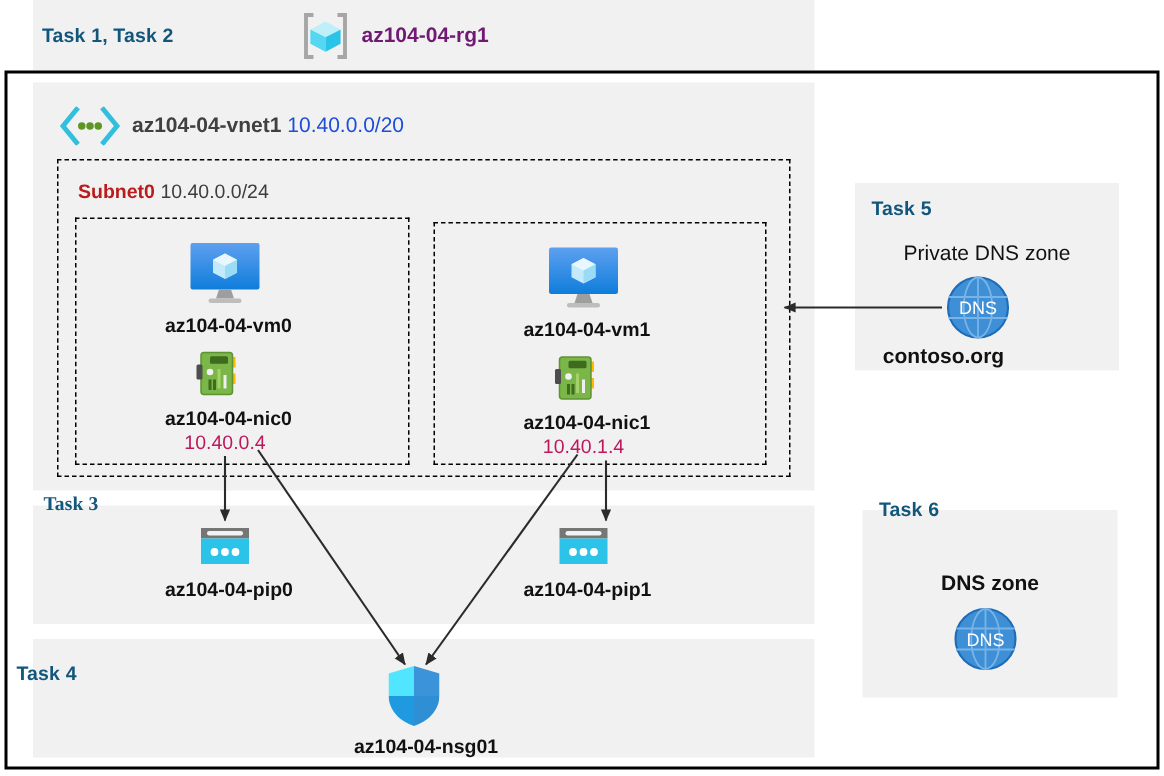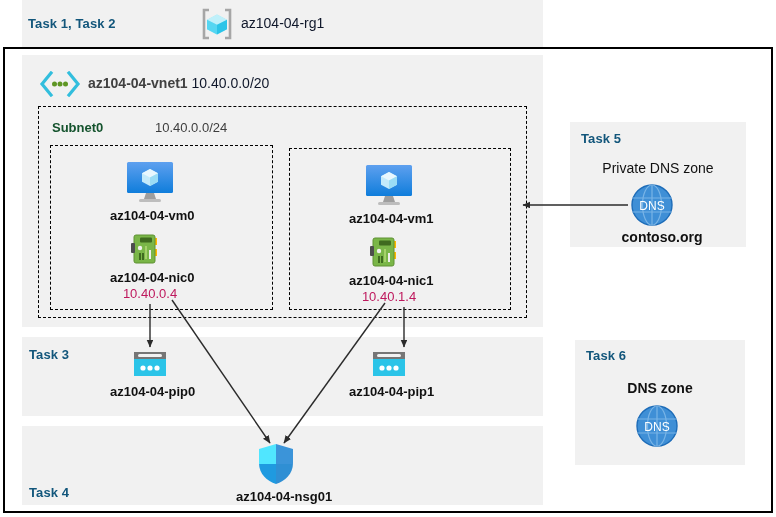--- a/index.html
+++ b/index.html
@@ -19,60 +19,60 @@
   }
   
   .panel{position:absolute;background:#f1f1f1;box-sizing:border-box;}
   .task-label{
     position:absolute;font-size:13px;font-weight:bold;color:#12567b;
     letter-spacing:.1px;white-space:nowrap;
   }
   
   #rg-strip{left:22px;top:0px;width:521px;height:47px;}
   #rg-icon{position:absolute;left:200px;top:7px;width:34px;height:34px;}
-  #rg-name{position:absolute;left:241px;top:15px;font-size:14px;font-weight:normal;color:#0f172a;white-space:nowrap;}
+  #rg-name{position:absolute;left:241px;top:15px;font-size:14px;font-weight:bold;color:#701a75;white-space:nowrap;}
   #rg-task{left:28px;top:16px;}
   
   #vnet-panel{left:22px;top:55px;width:521px;height:272px;}
   #vnet-icon{position:absolute;left:39px;top:71px;width:42px;height:26px;}
   #vnet-name{position:absolute;left:88px;top:75px;font-size:14px;white-space:nowrap;}
   #vnet-name b{font-weight:bold;color:#404040;}
-  #vnet-name span{color:#0f172a;font-weight:normal;}
+  #vnet-name span{color:#1d4ed8;font-weight:normal;}
   
   .dashed{position:absolute;border:1.5px dashed #000;box-sizing:border-box;}
   #subnets-wrap{left:38px;top:106px;width:489px;height:212px;}
   .subnet-title{position:absolute;font-size:13px;white-space:nowrap;}
-  .subnet-title b{font-weight:bold;color:#14532d;}
-  .subnet-title span{color:#3d3d3d;margin-left:48px;}
+  .subnet-title b{font-weight:bold;color:#b91c1c;}
+  .subnet-title span{color:#3d3d3d;}
   #sub0-title{left:52px;top:120px;}
   #sub1-title{left:291px;top:124px;}
   #sub0-inner{left:50px;top:145px;width:223px;height:165px;}
   #sub1-inner{left:289px;top:148px;width:222px;height:162px;}
   
   .res{position:absolute;text-align:center;}
   .res .cap{font-size:13px;font-weight:bold;color:#111;white-space:nowrap;line-height:16px;}
   .res .sub{font-size:13px;color:#be185d;white-space:nowrap;line-height:16px;}
   
   #task5-panel{left:570px;top:122px;width:176px;height:125px;}
   #task5-label{left:581px;top:131px;}
   #task5-title{position:absolute;left:570px;top:160px;width:176px;text-align:center;
     font-size:14px;font-weight:normal;color:#111;}
   #task5-dns{position:absolute;left:630px;top:183px;width:44px;height:44px;}
-  #task5-zone{position:absolute;left:574px;top:229px;width:176px;text-align:center;
+  #task5-zone{position:absolute;left:541px;top:229px;width:176px;text-align:center;
     font-size:14px;font-weight:bold;color:#111;}
   #task6-panel{left:575px;top:340px;width:170px;height:125px;}
-  #task6-label{left:586px;top:348px;}
+  #task6-label{left:586px;top:332px;}
   #task6-title{position:absolute;left:575px;top:380px;width:170px;text-align:center;
     font-size:14px;font-weight:bold;color:#111;}
   #task6-dns{position:absolute;left:635px;top:404px;width:44px;height:44px;}
   
   #task3-panel{left:22px;top:337px;width:521px;height:79px;}
-  #task3-label{left:29px;top:347px;}
+  #task3-label{left:29px;top:328px;font-family:Liberation Serif, serif;}
   #task4-panel{left:22px;top:426px;width:521px;height:79px;}
-  #task4-label{left:29px;top:441px;margin-top:44px;}
+  #task4-label{left:11px;top:441px;}
   
   #vm0{left:110px;top:160px;width:80px;}
   #vm1{left:349px;top:163px;width:80px;}
   #nic0{left:110px;top:232px;width:80px;}
   #nic1{left:349px;top:235px;width:80px;}
   #pip0{left:110px;top:350px;width:80px;}
   #pip1{left:349px;top:350px;width:80px;}
   #nsg{left:236px;top:443px;width:80px;}
   .icon-slot{display:block;margin:0 auto;}
   

